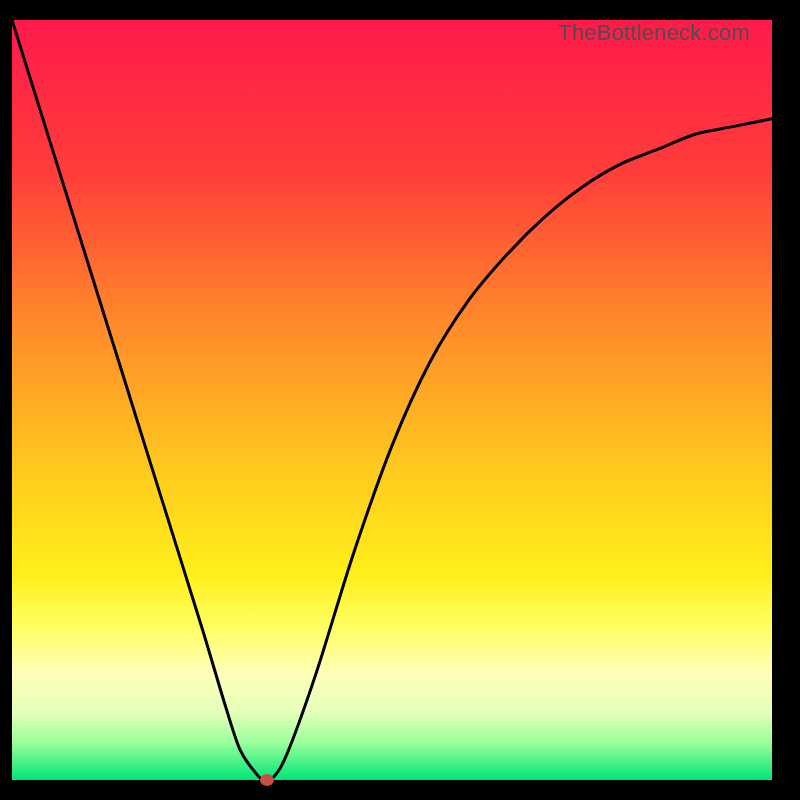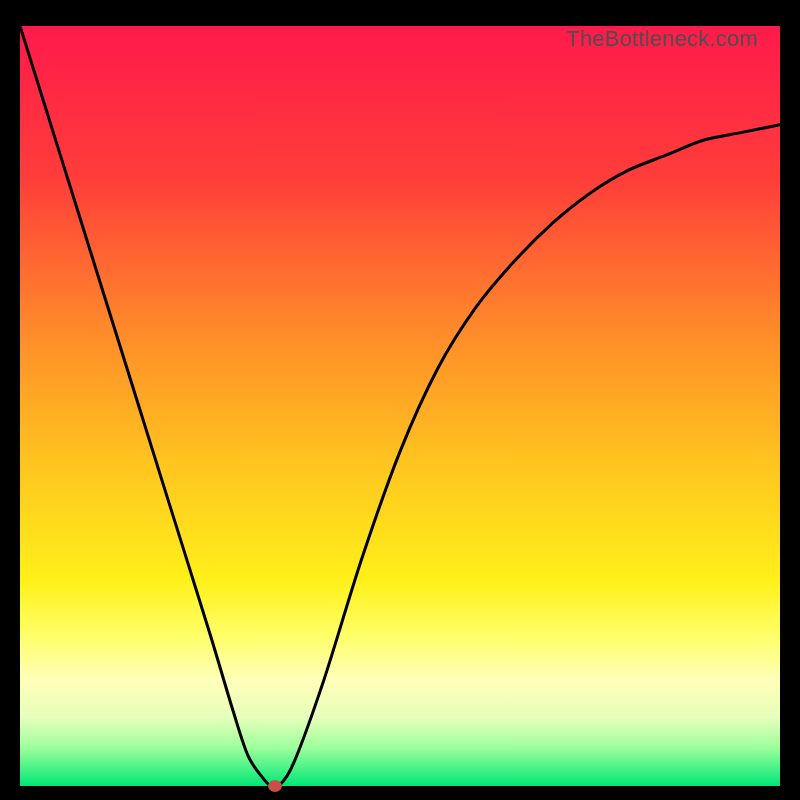--- a/index.html
+++ b/index.html
@@ -6,26 +6,25 @@
     margin: 0;
     padding: 0;
     width: 800px;
     height: 800px;
     background: #000;
     overflow: hidden;
     font-family: Arial, Helvetica, sans-serif;
   }
   .frame {
     position: absolute;
-    left: 20px;
+    left: 12px;
     top: 20px;
     width: 760px;
     height: 760px;
     background: #000;
-    margin-top: 6px;
   }
   .plot-area {
     position: absolute;
     left: 0;
     top: 0;
     width: 760px;
     height: 760px;
   }
   .watermark {
     position: absolute;

